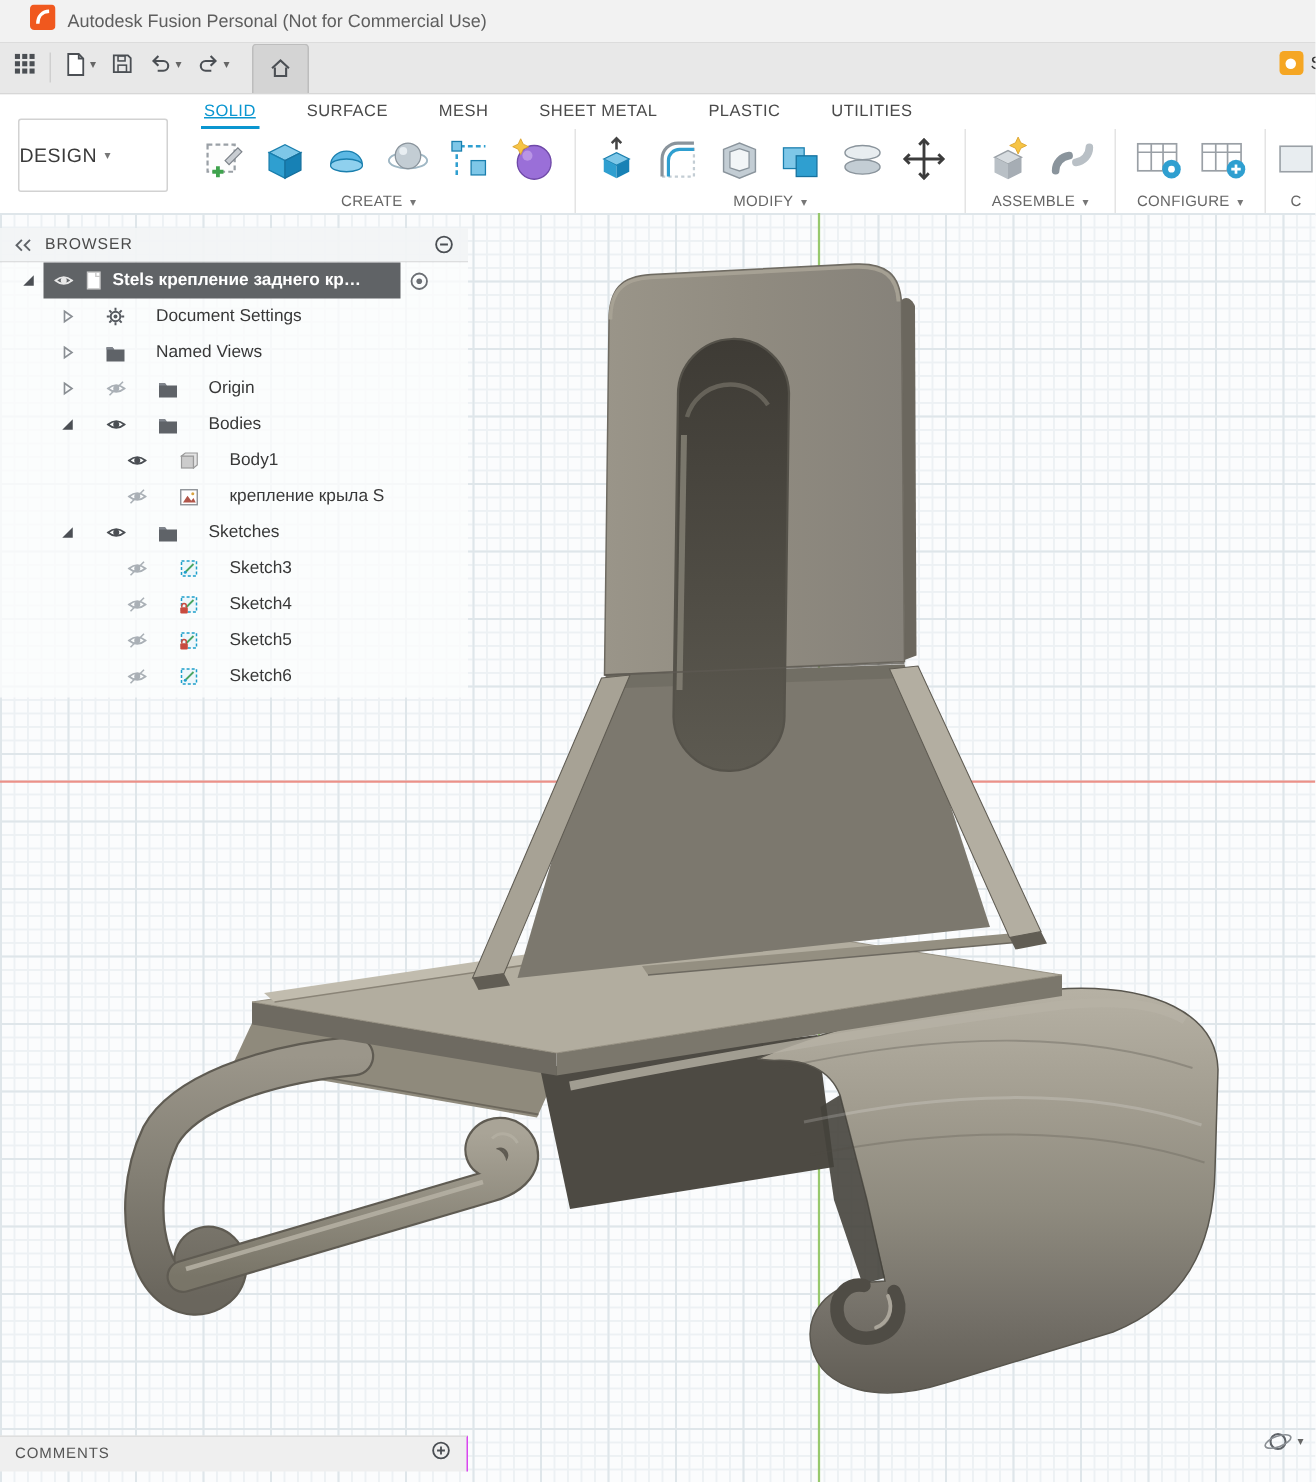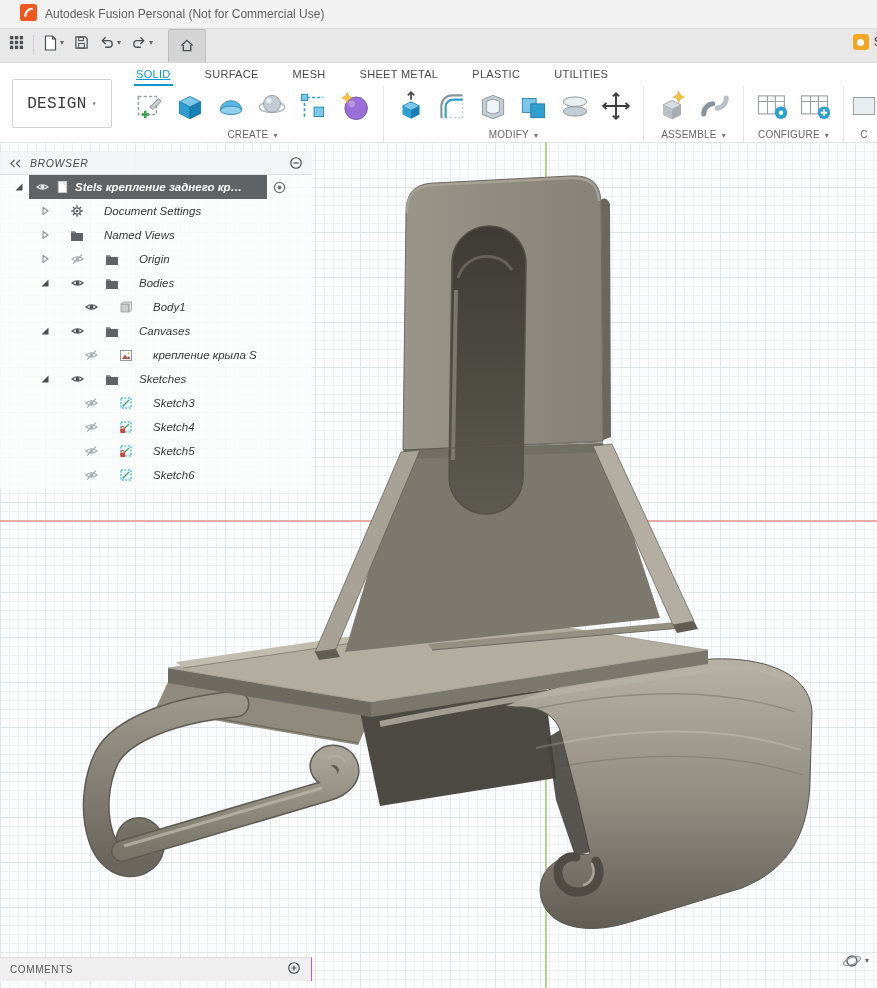--- a/index.html
+++ b/index.html
@@ -23,21 +23,21 @@
     box-sizing:border-box;display:flex;align-items:center;}
   .user-badge{position:absolute;right:-8px;top:5px;display:flex;align-items:center;
     gap:5px;font-size:12px;color:#333;}
   .user-badge .ub-icon{width:16px;height:16px;border-radius:3px;background:#f5a623;
     display:flex;align-items:center;justify-content:center;}
   .user-badge .ub-icon span{width:7px;height:7px;border-radius:50%;background:#fff;display:block;}
   
   .ribbon{height:80px;background:#fff;border-bottom:1px solid #e0e0e0;position:relative;}
   .design-btn{position:absolute;left:12px;top:16px;width:98px;height:47px;
     border:1px solid #d2d2d2;border-radius:2px;background:#fff;display:flex;
-    align-items:center;justify-content:center;font-size:16px;color:#3a3a3a;letter-spacing:.3px;font-family:Liberation Mono, monospace;}
+    align-items:center;font-size:13px;color:#3a3a3a;letter-spacing:.3px;}
   .drop::after{content:"▾";font-size:8px;margin-left:5px;color:#777;}
   .tabs{position:absolute;left:134px;top:3px;display:flex;gap:30px;font-size:11px;color:#4a4a4a;}
   .tab{padding:2px 2px 4px;cursor:default;letter-spacing:.3px;}
   .tab.active{color:#0a96d0;border-bottom:2px solid #0a96d0;text-decoration:underline;}
   .groups{position:absolute;left:122px;top:23px;display:flex;align-items:flex-start;}
   .group{display:flex;flex-direction:column;align-items:center;padding:0 9px;}
   .group-icons{display:flex;align-items:center;gap:5px;height:40px;}
   .group-label{font-size:10px;color:#666;margin-top:3px;letter-spacing:.2px;}
   .vsep{width:1px;background:#e4e4e4;height:56px;}
   .tool{padding:1px;display:flex;align-items:center;}
@@ -46,21 +46,21 @@
   .canvas{position:absolute;top:142px;left:0;width:877px;bottom:0;
     background-color:#fbfcfd;
     background-image:
       linear-gradient(#dfe6ea 1px,transparent 1px),
       linear-gradient(90deg,#dfe6ea 1px,transparent 1px),
       linear-gradient(#edf1f4 1px,transparent 1px),
       linear-gradient(90deg,#edf1f4 1px,transparent 1px);
     background-size:45px 45px,45px 45px,9px 9px,9px 9px;}
   .model-layer{position:absolute;top:0;left:0;pointer-events:none;z-index:2;}
   
-  .browser{position:absolute;top:152px;left:0;width:312px;z-index:5;font-style:italic;}
+  .browser{position:absolute;top:152px;left:0;width:312px;z-index:5;}
   .browser-header{height:22px;background:rgba(242,244,245,.93);display:flex;
     align-items:center;padding:0 9px;gap:8px;border-bottom:1px solid rgba(0,0,0,.09);}
   .browser-header .bh-label{font-size:10.5px;color:#4a4a4a;letter-spacing:.6px;}
   .bh-right{margin-left:auto;display:flex;align-items:center;}
   .browser-body{background:rgba(251,252,252,.80);padding-bottom:2px;}
   .trow{height:24px;display:flex;align-items:center;font-size:11.5px;color:#383838;gap:20px;}
   .trow .tlabel{white-space:nowrap;overflow:hidden;text-overflow:ellipsis;}
   .r-root{padding-left:14px;gap:5px;}
   .l1{padding-left:40px;}
   .l2{padding-left:84px;}
@@ -535,40 +535,20 @@
         </span>
       <span class="ticon">
           <svg width="14" height="14" viewBox="0 0 14 14">
             <rect x="2" y="4" width="8" height="8" fill="#cccccc" stroke="#9a9a9a" stroke-width="0.8"></rect>
             <path d="M2 4 L4.5 2 H12.5 V10 L10 12 V4 Z" fill="#e3e3e3" stroke="#9a9a9a" stroke-width="0.8"></path>
           </svg>
         </span>
       <span class="tlabel">Body1</span>
     </div>
 
-    <div class="trow l1">
-      <span class="tri">
-          <svg width="10" height="10" viewBox="0 0 10 10">
-            <polygon points="1.5,8.5 8.5,1.5 8.5,8.5" fill="#4b4f54"></polygon>
-          </svg>
-        </span>
-      <span class="eye">
-          <svg width="15" height="12" viewBox="0 0 14 12">
-            <path d="M1.5 6 Q7 1.5 12.5 6 Q7 10.5 1.5 6 Z" fill="none" stroke="#4b4f54" stroke-width="1.2"></path>
-            <circle cx="7" cy="6" r="2" fill="#4b4f54"></circle>
-          </svg>
-        </span>
-      <span class="ticon">
-          <svg width="14" height="13" viewBox="0 0 14 13">
-            <path d="M1 2.5 h4 l1.2 1.5 H13 v8 H1 Z" fill="#5f6368"></path>
-            <path d="M1 2.5 h4 l1.2 1.5 H1 Z" fill="#80858d"></path>
-          </svg>
-        </span>
-      <span class="tlabel">Canvases</span>
-    </div>
 
     <div class="trow l2">
       <span class="eye">
           <svg width="15" height="12" viewBox="0 0 14 12">
             <path d="M1.5 6 Q7 1.5 12.5 6 Q7 10.5 1.5 6 Z" fill="none" stroke="#aab0b6" stroke-width="1.2"></path>
             <circle cx="7" cy="6" r="2" fill="#aab0b6"></circle>
             <path d="M2.5 10.5 L11.5 1.5" stroke="#aab0b6" stroke-width="1.1"></path>
           </svg>
         </span>
       <span class="ticon">

